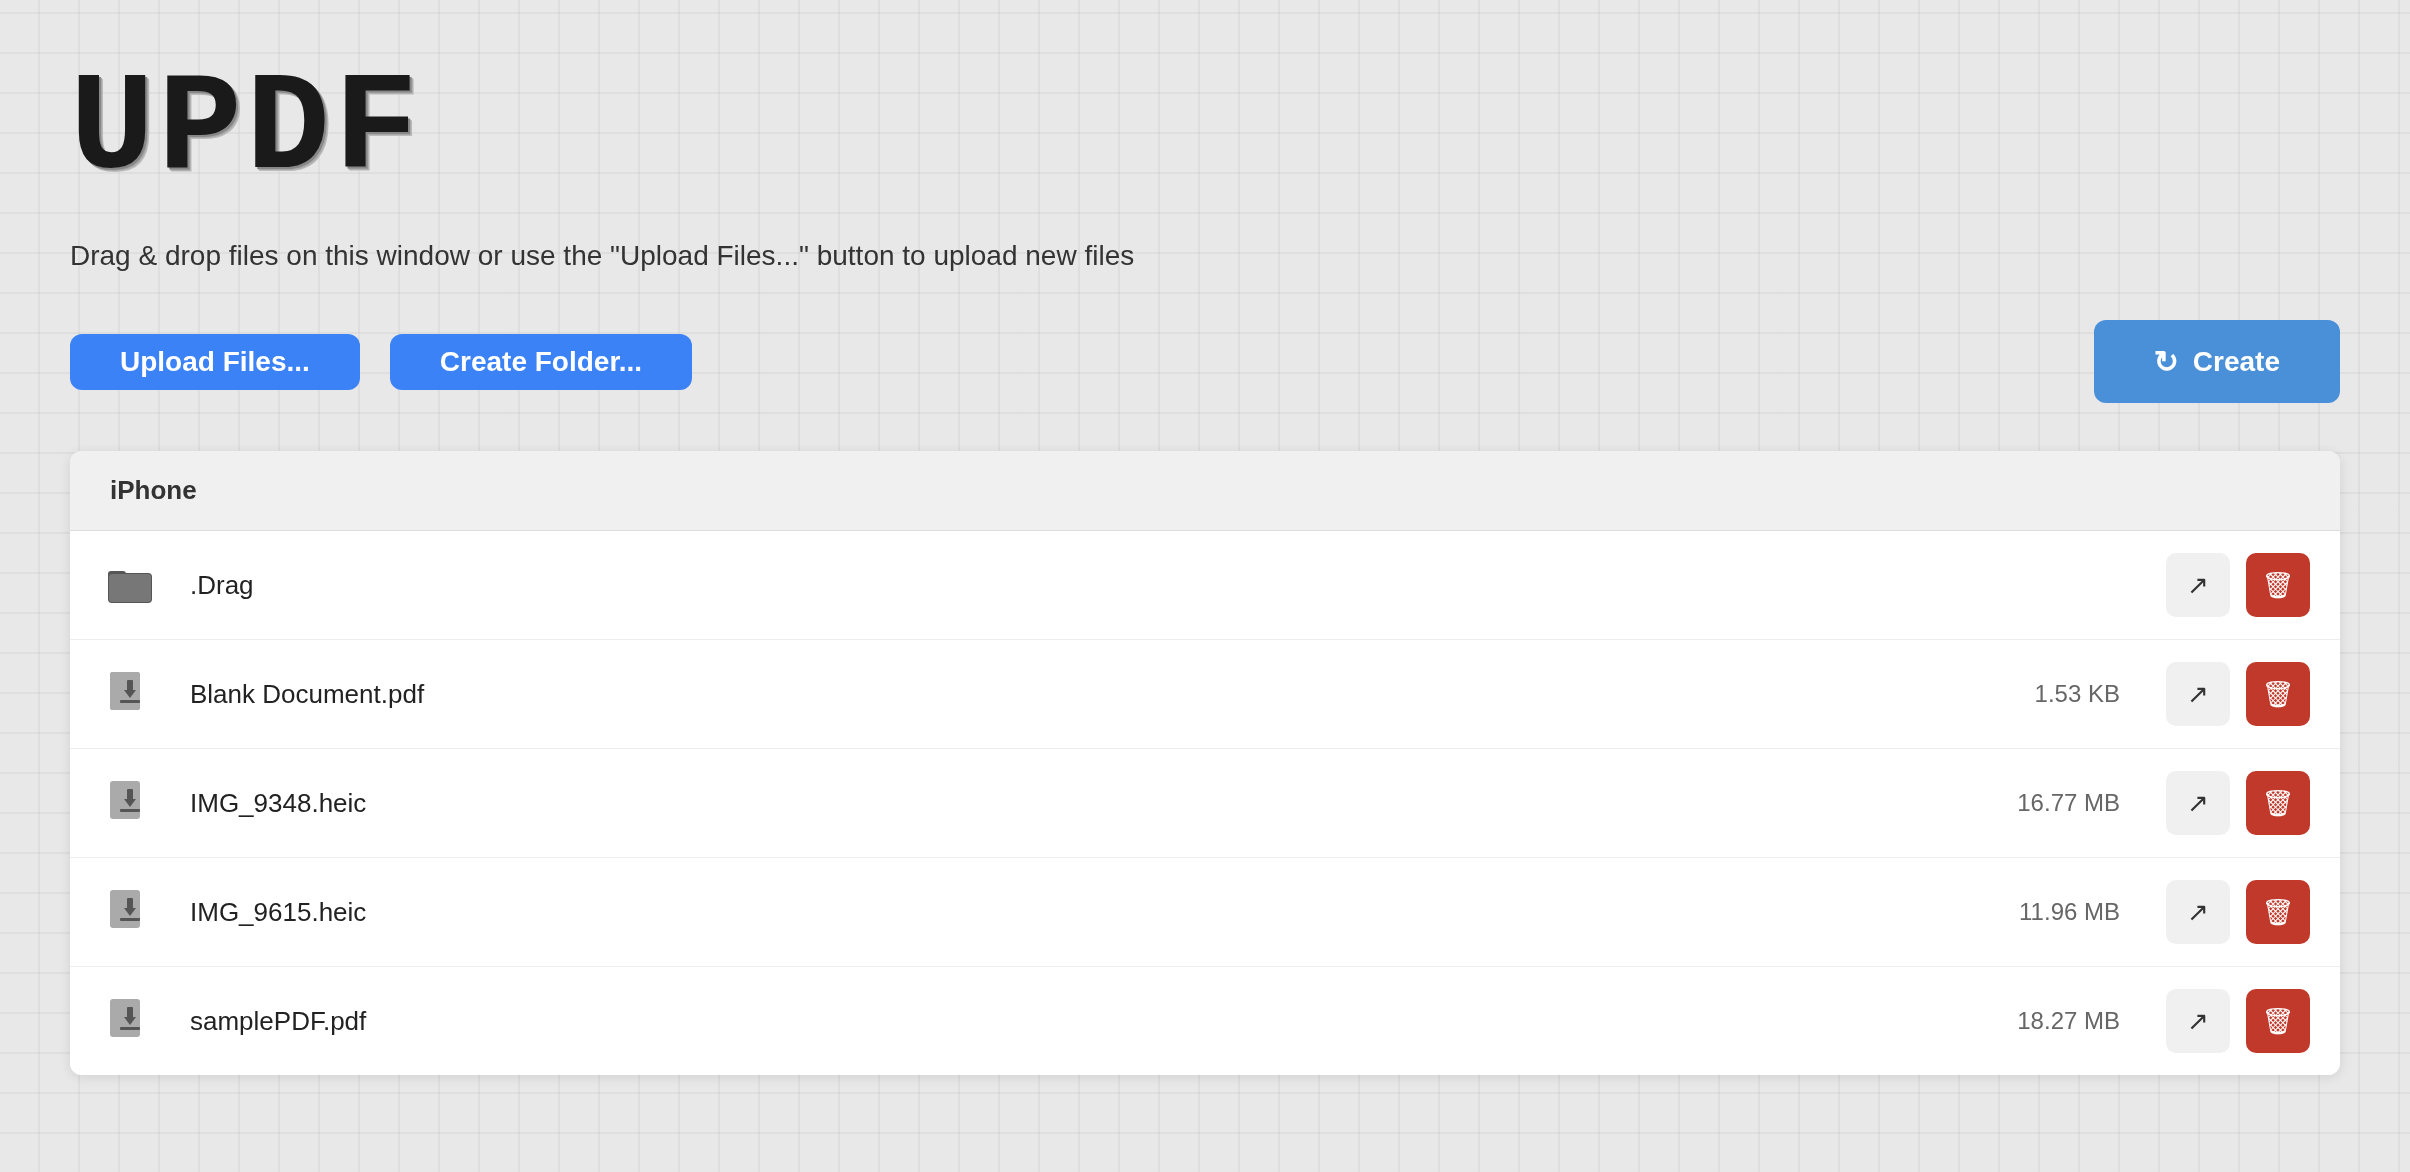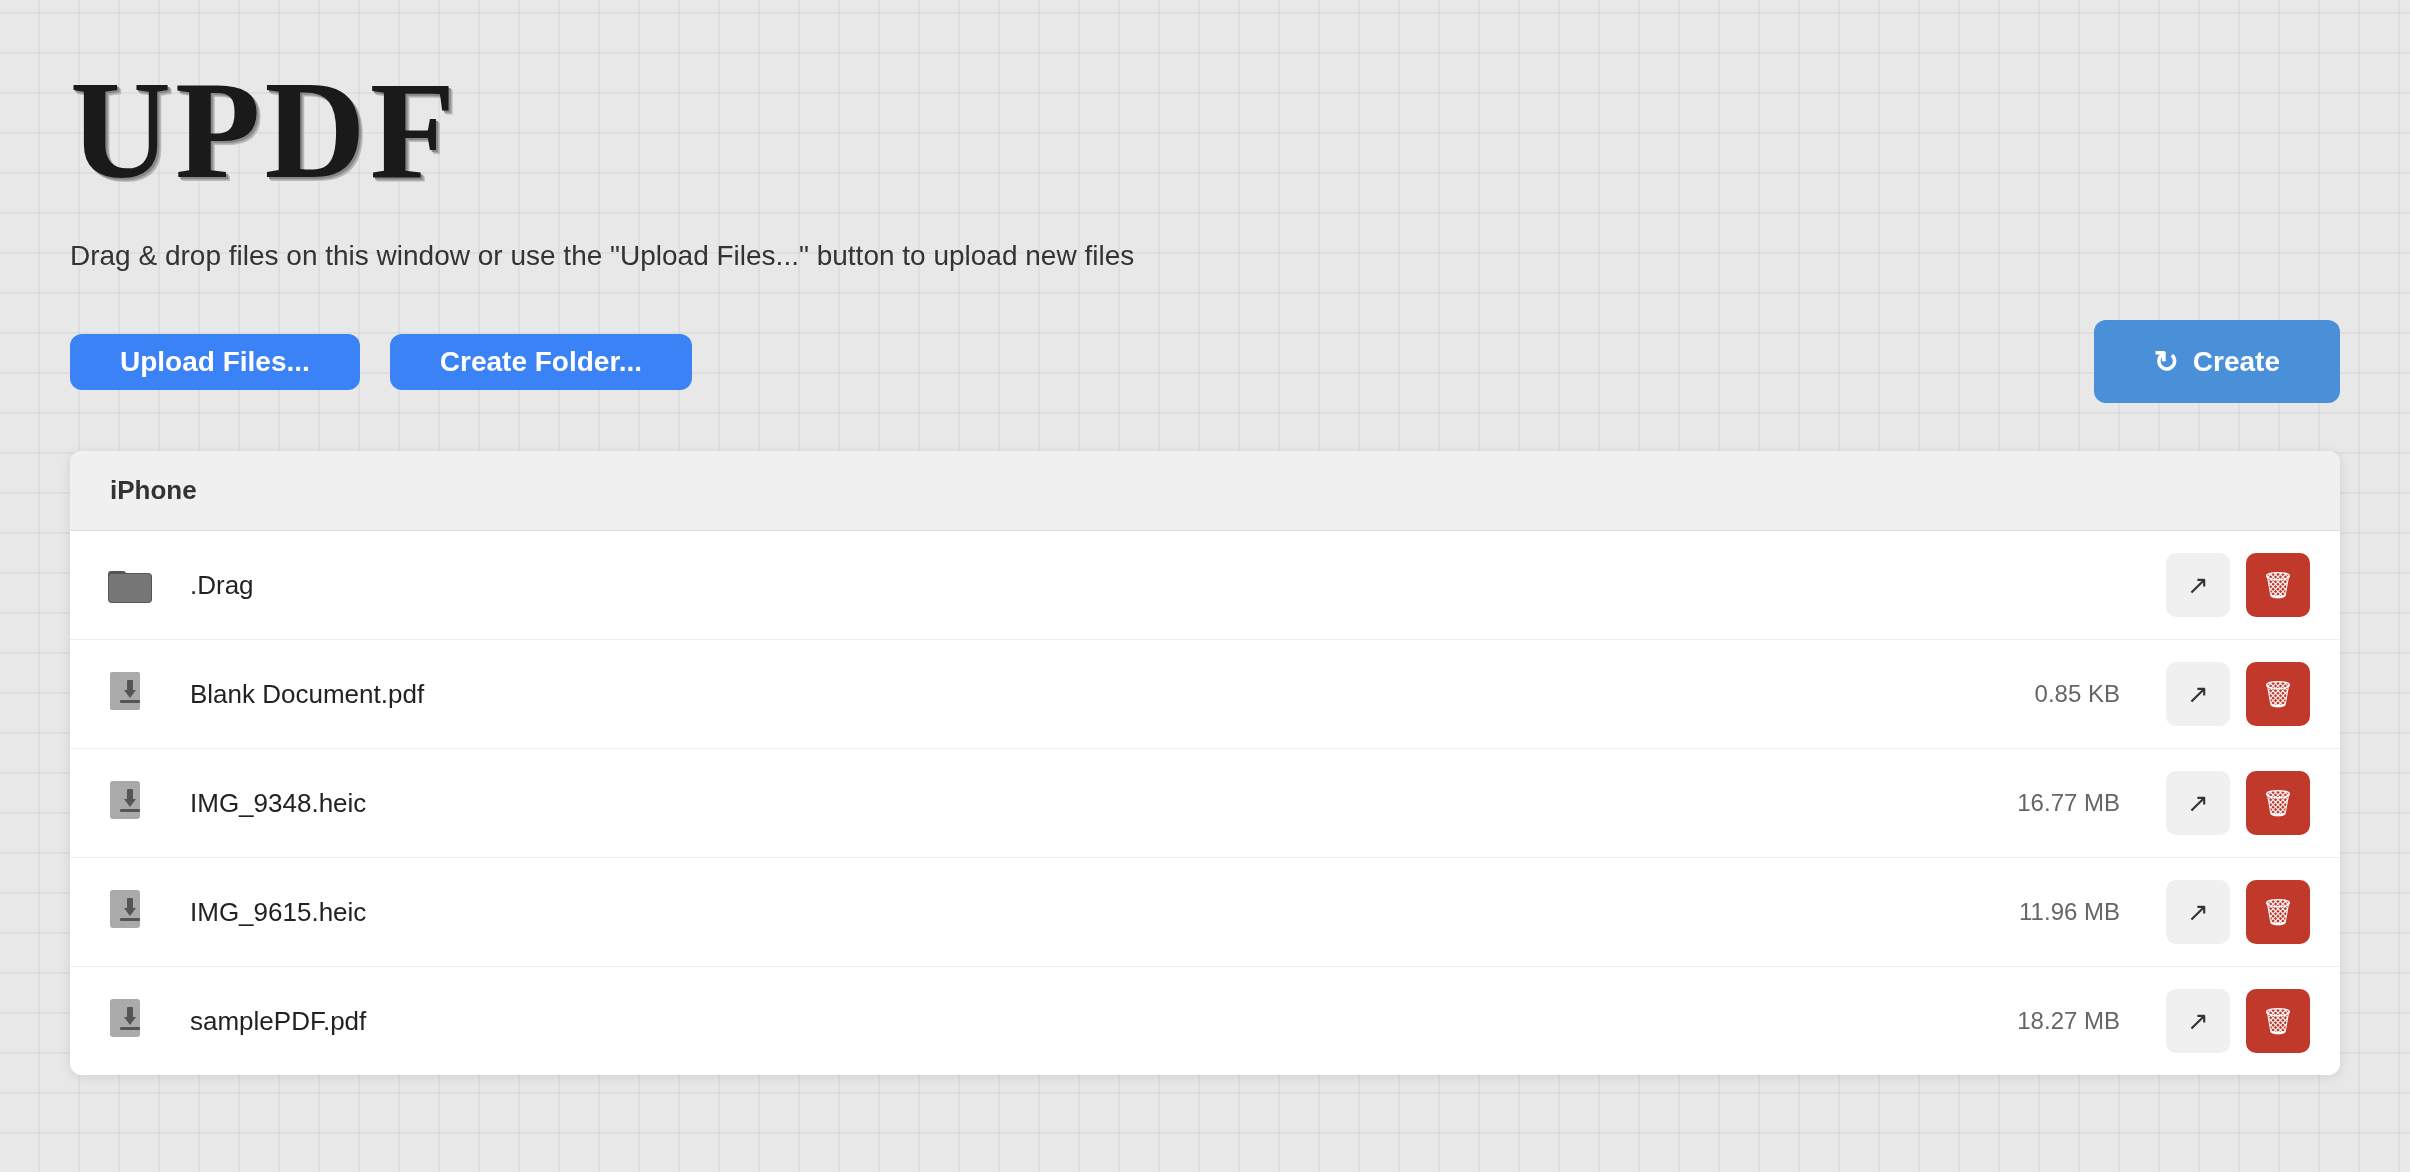--- a/index.html
+++ b/index.html
@@ -35,21 +35,21 @@
       font-size: 140px;
       font-weight: 900;
       color: #1a1a1a;
       letter-spacing: 4px;
       line-height: 1;
       margin-bottom: 40px;
       text-shadow:
         2px 2px 0 #888,
         3px 3px 0 #aaa,
         4px 4px 0 #bbb;
-      font-family: Liberation Serif, serif;
+      font-family: Liberation Mono, monospace;
     }
 
     .subtitle {
       font-size: 28px;
       color: #333;
       margin-bottom: 48px;
     }
 
     .toolbar {
       display: flex;
@@ -212,21 +212,21 @@
     <div class="file-icon">
       <svg viewBox="0 0 48 48" fill="none" xmlns="http://www.w3.org/2000/svg">
         <rect x="4" y="2" width="30" height="38" rx="3" fill="#888"></rect>
         <rect x="4" y="2" width="30" height="38" rx="3" fill="#aaa"></rect>
         <polygon points="24,28 18,20 30,20" fill="#555"></polygon>
         <rect x="21" y="10" width="6" height="12" rx="1" fill="#555"></rect>
         <rect x="14" y="30" width="20" height="3" rx="1" fill="#555"></rect>
       </svg>
     </div>
     <span class="file-name">Blank Document.pdf</span>
-    <span class="file-size">0.85 KB</span>
+    <span class="file-size">1.53 KB</span>
     <button class="action-btn open">
       <span>↗</span>
     </button>
     <button class="action-btn delete">
       <span>🗑</span>
     </button>
   </div>
 
   <div class="file-row">
     <div class="file-icon">

